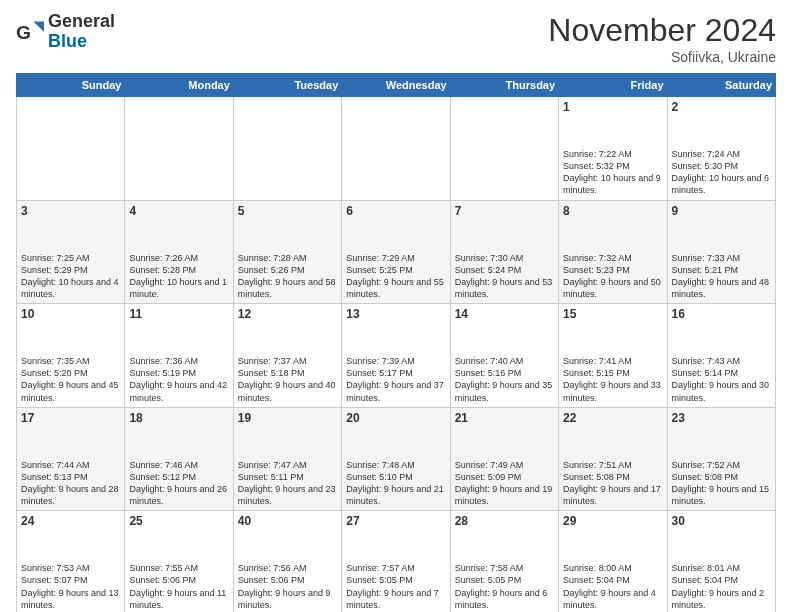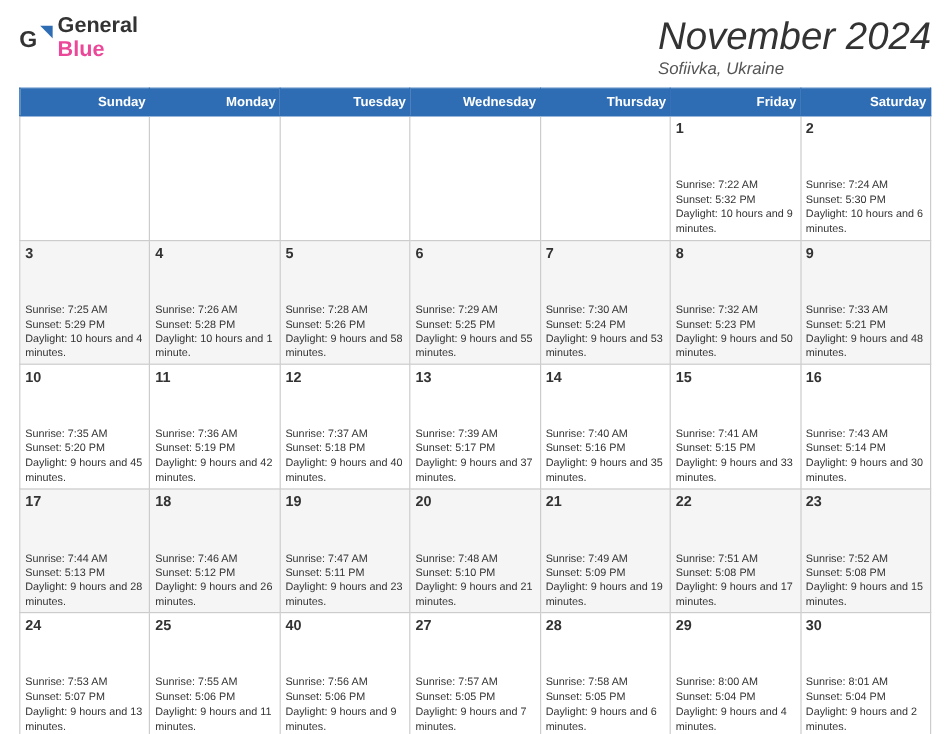--- a/index.html
+++ b/index.html
@@ -24,29 +24,28 @@
     .logo {
       display: flex;
       align-items: center;
     }
     .logo-text {
       font-size: 18px;
       font-weight: bold;
       line-height: 1.1;
     }
     .logo-general { color: #333; text-align: right; }
-    .logo-blue { color: #ec4899; }
+    .logo-blue { color: #0369a1; }
     .logo-icon {
       width: 28px;
       height: 28px;
       margin-right: 4px;
     }
     .title-section {
-      text-align: left;
-      font-style: italic;
+      text-align: right;
     }
     .month-title {
       font-size: 32px;
       font-weight: normal;
       color: #333;
     }
     .location {
       font-size: 14px;
       color: #555;
     }

